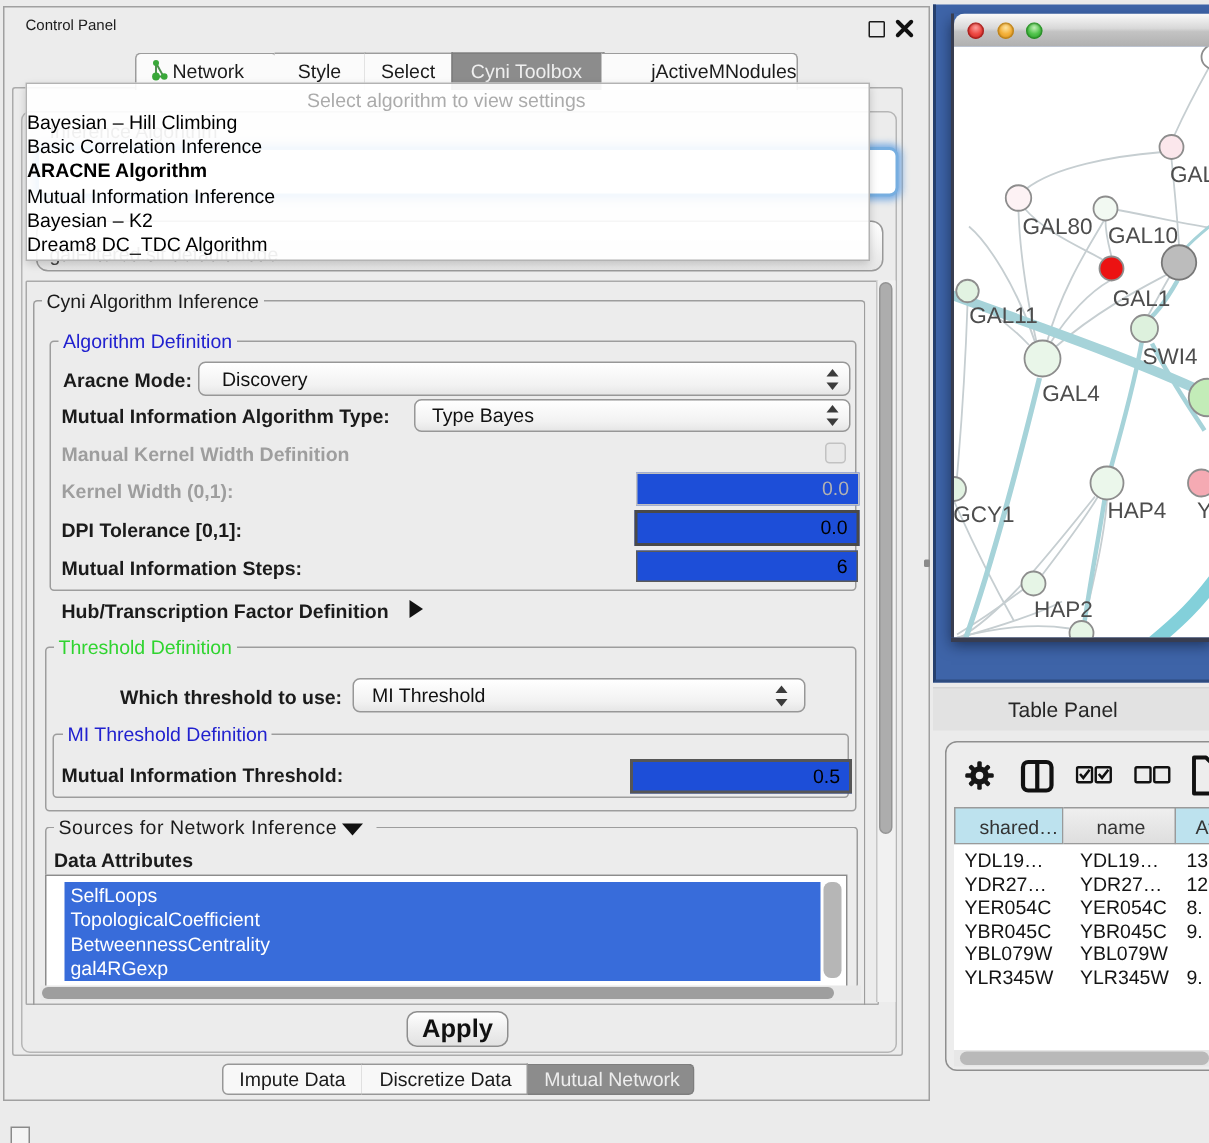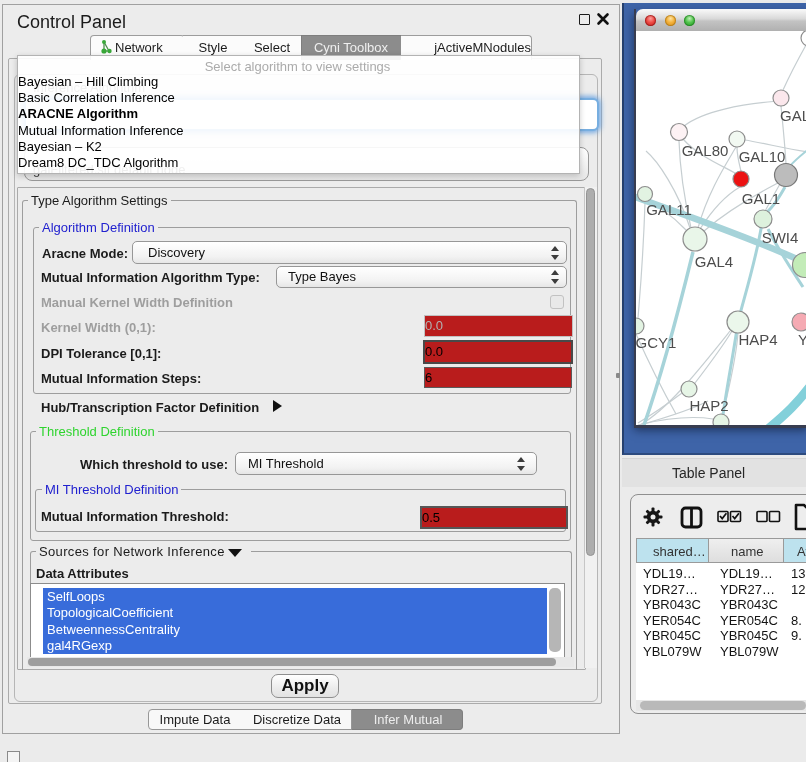--- a/index.html
+++ b/index.html
@@ -4,35 +4,35 @@
 <style>
 html,body{margin:0;padding:0;}
 body{width:806px;height:762px;background:#ebebeb;font-family:"Liberation Sans",sans-serif;position:relative;overflow:hidden;}
 .abs{position:absolute;}
 .b{font-weight:bold;}
 .lbl{position:absolute;font-size:13px;font-weight:bold;color:#1b1b1b;white-space:nowrap;}
 .glbl{position:absolute;font-size:13px;font-weight:bold;color:#9e9e9e;white-space:nowrap;}
 .grp{position:absolute;border:1px solid #9d9d9d;border-radius:3px;}
 .gt{position:absolute;font-size:13px;background:#ececec;padding:0 3px;white-space:nowrap;line-height:13px;}
 .combo{position:absolute;background:linear-gradient(#ffffff,#f2f2f2 70%,#e6e6e6);border:1px solid #979797;border-radius:5px;font-size:13px;color:#111;}
-.fld{position:absolute;background:#b91c1c;font-size:13px;}
+.fld{position:absolute;background:#1d4ed8;font-size:13px;text-align:right;}
 .arr{position:absolute;width:0;height:0;}
 .row{height:15.6px;line-height:15.6px;white-space:nowrap;}
 .row .c1{display:inline-block;width:76px;padding-left:7px;}
 .row .c2{display:inline-block;width:60px;padding-left:1px;}
 .row .c3{display:inline-block;padding-left:11px;}
 .spin{position:absolute;width:9px;height:14px;}
 .spin:before{content:"";position:absolute;left:0;top:0;border-left:4.5px solid transparent;border-right:4.5px solid transparent;border-bottom:5.5px solid #3c3c3c;}
 .spin:after{content:"";position:absolute;left:0;bottom:0;border-left:4.5px solid transparent;border-right:4.5px solid transparent;border-top:5.5px solid #3c3c3c;}
 </style>
 </head>
 <body>
 
 <div class="abs" id="cpwin" style="left:2px;top:4px;width:616px;height:728px;background:#ececec;border:1px solid #a0a0a0;"></div>
-<div class="abs" style="left:17px;top:12px;font-size:18px;color:#1b1b1b;">Control Panel</div>
+<div class="abs" style="left:17px;top:12px;font-size:10px;color:#1b1b1b;">Control Panel</div>
 
 <div class="abs" style="left:579px;top:14px;width:9px;height:9px;border:1.8px solid #1b1b1b;border-radius:1px;"></div>
 <svg class="abs" style="left:596px;top:12px;" width="14" height="14" viewBox="0 0 14 14">
     <path d="M2.5 2.5 L11.5 11.5 M11.5 2.5 L2.5 11.5" stroke="#111" stroke-width="2.6" stroke-linecap="round"></path>
   </svg>
 
 <div class="abs" style="left:8px;top:58px;width:592px;height:644px;background:#ececec;border:1px solid #ababab;border-radius:2px;"></div>
 
 <div class="abs" style="left:14px;top:74px;width:582px;height:626px;background:#ececec;border:1px solid #b6b6b6;border-radius:6px;"></div>
 
@@ -72,21 +72,21 @@
 Bayesian – K2<br>
 Dream8 DC_TDC Algorithm
 </div>
 
 <div class="abs" style="left:17px;top:187px;width:567px;height:481px;border:1px solid #aaa;border-radius:1px;"></div>
 
 <div class="abs" style="left:584px;top:187px;width:12px;height:481px;background:#f1f1f1;border-left:1px solid #c6c6c6;"></div>
 <div class="abs" style="left:585.5px;top:188px;width:9px;height:368px;background:#adadad;border:1px solid #949494;border-radius:5px;box-sizing:border-box;"></div>
 
 <div class="grp" style="left:22px;top:200px;width:553px;height:469px;border-bottom:none;border-radius:3px 3px 0 0;"></div>
-<div class="gt" style="left:28px;top:194px;color:#1b1b1b;">Type Algorithm Settings</div>
+<div class="gt" style="left:28px;top:194px;color:#1b1b1b;">Cyni Algorithm Inference</div>
 
 <div class="grp" style="left:33px;top:227px;width:536px;height:165px;"></div>
 <div class="gt" style="left:39px;top:221px;color:#2121cf;">Algorithm Definition</div>
 
 <div class="lbl" style="left:42px;top:246px;">Aracne Mode:</div>
 <div class="combo" style="left:132px;top:241px;width:433px;height:21px;">
     <span style="position:absolute;left:15px;top:3px;">Discovery</span>
     <span class="spin" style="right:6px;top:3.5px;"></span>
   </div>
 <div class="lbl" style="left:41px;top:270px;">Mutual Information Algorithm Type:</div>
@@ -132,21 +132,21 @@
 <div class="abs" style="left:27px;top:657px;width:547px;height:10px;background:#e8e8e8;"></div>
 <div class="abs" style="left:28px;top:658px;width:528px;height:8px;background:#9e9e9e;border-radius:4px;"></div>
 
 <div class="abs" style="left:271px;top:674px;width:66px;height:22px;background:linear-gradient(#ffffff,#ececec 60%,#e2e2e2);border:1px solid #8e8e8e;border-radius:7px;text-align:center;font-size:17px;font-weight:600;color:#111;line-height:22px;">Apply</div>
 
 <div class="abs" style="left:148px;top:709px;width:92px;height:19px;background:#f8f8f8;border:1px solid #979797;border-radius:4px 0 0 4px;"></div>
 <div class="abs" style="left:241px;top:709px;width:110px;height:19px;background:#f8f8f8;border:1px solid #979797;border-left:none;"></div>
 <div class="abs" style="left:352px;top:709px;width:110px;height:19px;background:#8c8c8c;border:1px solid #7e7e7e;border-left:none;border-radius:0 4px 4px 0;"></div>
 <div class="abs" style="left:148px;top:712px;width:94px;text-align:center;font-size:13px;color:#1b1b1b;">Impute Data</div>
 <div class="abs" style="left:242px;top:712px;width:110px;text-align:center;font-size:13px;color:#1b1b1b;">Discretize Data</div>
-<div class="abs" style="left:353px;top:712px;width:110px;text-align:center;font-size:13px;color:#ededed;">Infer Mutual</div>
+<div class="abs" style="left:353px;top:712px;width:110px;text-align:center;font-size:13px;color:#ededed;">Mutual Network</div>
 
 <div class="abs" style="left:7px;top:751px;width:11px;height:11px;background:#f4f4f4;border:1px solid #8a8a8a;"></div>
 
 <div class="abs" style="left:616px;top:373px;width:4px;height:5px;background:#8a8a8a;border-radius:1px;"></div>
 
 <div class="abs" id="desktop" style="left:622px;top:3px;width:184px;height:450px;background:#3e64a8;border-left:2px solid #26406e;border-bottom:2px solid #2d4b7f;"></div>
 <div class="abs" id="netwin" style="left:634px;top:9px;width:172px;height:416px;box-shadow:0 5px 9px rgba(8,18,40,0.6);border-left:2px solid #383d50;">
   <div class="abs" style="left:0;top:0;width:172px;height:22px;background:linear-gradient(#fafafa,#d8d8d8 45%,#c3c3c3 55%,#b0b0b0);border-radius:7px 0 0 0;border-bottom:1px solid #7e7e7e;"></div>
   <div class="abs" style="left:9px;top:5.5px;width:11px;height:11px;border-radius:50%;background:radial-gradient(circle at 50% 32%, #fb9d9a, #ee4a44 45%, #d02622);box-shadow:inset 0 0 1px 1px rgba(120,10,10,0.6);"></div>
   <div class="abs" style="left:29px;top:5.5px;width:11px;height:11px;border-radius:50%;background:radial-gradient(circle at 50% 32%, #fde3a0, #f4b13a 45%, #df9722);box-shadow:inset 0 0 1px 1px rgba(150,100,10,0.6);"></div>
@@ -267,20 +267,20 @@
 <div class="abs" style="left:636px;top:538px;width:73px;height:25px;background:#bde2ee;border:1px solid #9a9a9a;box-sizing:border-box;"></div>
 <div class="abs" style="left:709px;top:538px;width:75px;height:25px;background:linear-gradient(#efefef,#dedede);border:1px solid #9a9a9a;border-left:none;box-sizing:border-box;"></div>
 <div class="abs" style="left:784px;top:538px;width:22px;height:25px;background:#bde2ee;border:1px solid #9a9a9a;border-left:none;border-right:none;box-sizing:border-box;"></div>
 <div class="abs" style="left:653px;top:544px;font-size:13px;color:#333;">shared…</div>
 <div class="abs" style="left:731px;top:544px;font-size:13px;color:#333;">name</div>
 <div class="abs" style="left:797px;top:544px;font-size:13px;color:#333;">Av</div>
 
 <div class="abs" id="tbody" style="left:636px;top:563px;width:170px;height:137px;background:#fff;overflow:hidden;font-size:13px;color:#141414;padding-top:3px;box-sizing:border-box;">
   <div class="row"><span class="c1">YDL19…</span><span class="c2">YDL19…</span><span class="c3">13</span></div>
   <div class="row"><span class="c1">YDR27…</span><span class="c2">YDR27…</span><span class="c3">12</span></div>
-  <div class="row"><span class="c1">YBR043C</span><span class="c2">YBR043C</span><span class="c3"></span></div>
   <div class="row"><span class="c1">YER054C</span><span class="c2">YER054C</span><span class="c3">8.</span></div>
   <div class="row"><span class="c1">YBR045C</span><span class="c2">YBR045C</span><span class="c3">9.</span></div>
   <div class="row"><span class="c1">YBL079W</span><span class="c2">YBL079W</span><span class="c3"></span></div>
+  <div class="row"><span class="c1">YLR345W</span><span class="c2">YLR345W</span><span class="c3">9.</span></div>
 </div>
 
 <div class="abs" style="left:636px;top:700px;width:170px;height:11px;background:#e7e7e7;"></div>
 <div class="abs" style="left:640px;top:701px;width:166px;height:9px;background:#b9b9b9;border-radius:4.5px;"></div>
 
 </body></html>

